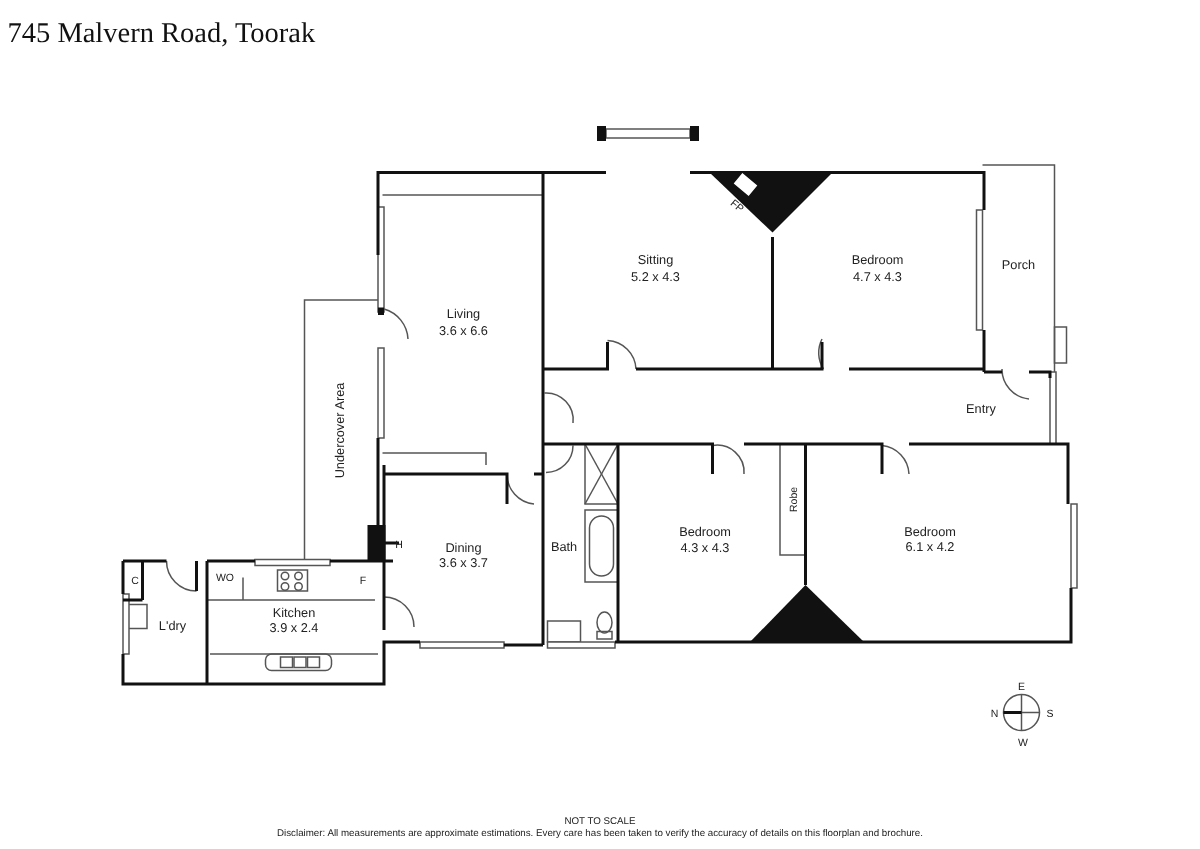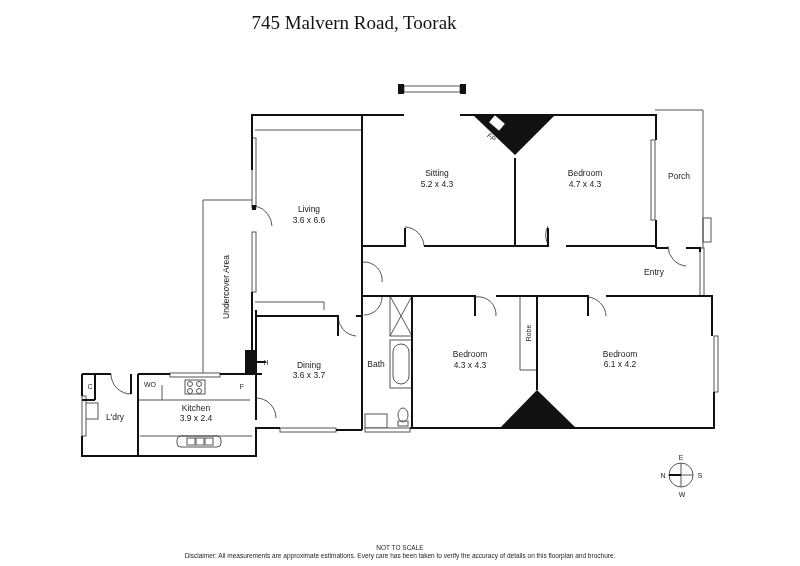--- a/index.html
+++ b/index.html
@@ -1,17 +1,17 @@
 <!DOCTYPE html>
 <html><head>
 <meta charset="utf-8">
 <style>
   html,body{margin:0;padding:0;background:#ffffff;}
   body{width:800px;height:566px;position:relative;overflow:hidden;font-family:"Liberation Sans",sans-serif;}
-  .title{position:absolute;left:16px;top:12px;width:676px;text-align:center;font-family:"Liberation Serif",serif;font-size:19px;color:#111;}
+  .title{position:absolute;left:5px;top:12px;width:676px;text-align:left;font-family:"Liberation Serif",serif;font-size:19px;color:#111;}
   svg{position:absolute;left:0;top:0;}
   .lbl{font-family:"Liberation Sans",sans-serif;font-size:8.5px;fill:#222;text-anchor:middle;}
   .small{font-family:"Liberation Sans",sans-serif;font-size:7px;fill:#222;text-anchor:middle;}
   .footer{position:absolute;left:0;width:800px;text-align:center;font-size:6.5px;color:#222;}
 </style>
 </head>
 <body>
 
 <div class="title">745 Malvern Road, Toorak</div>
 

